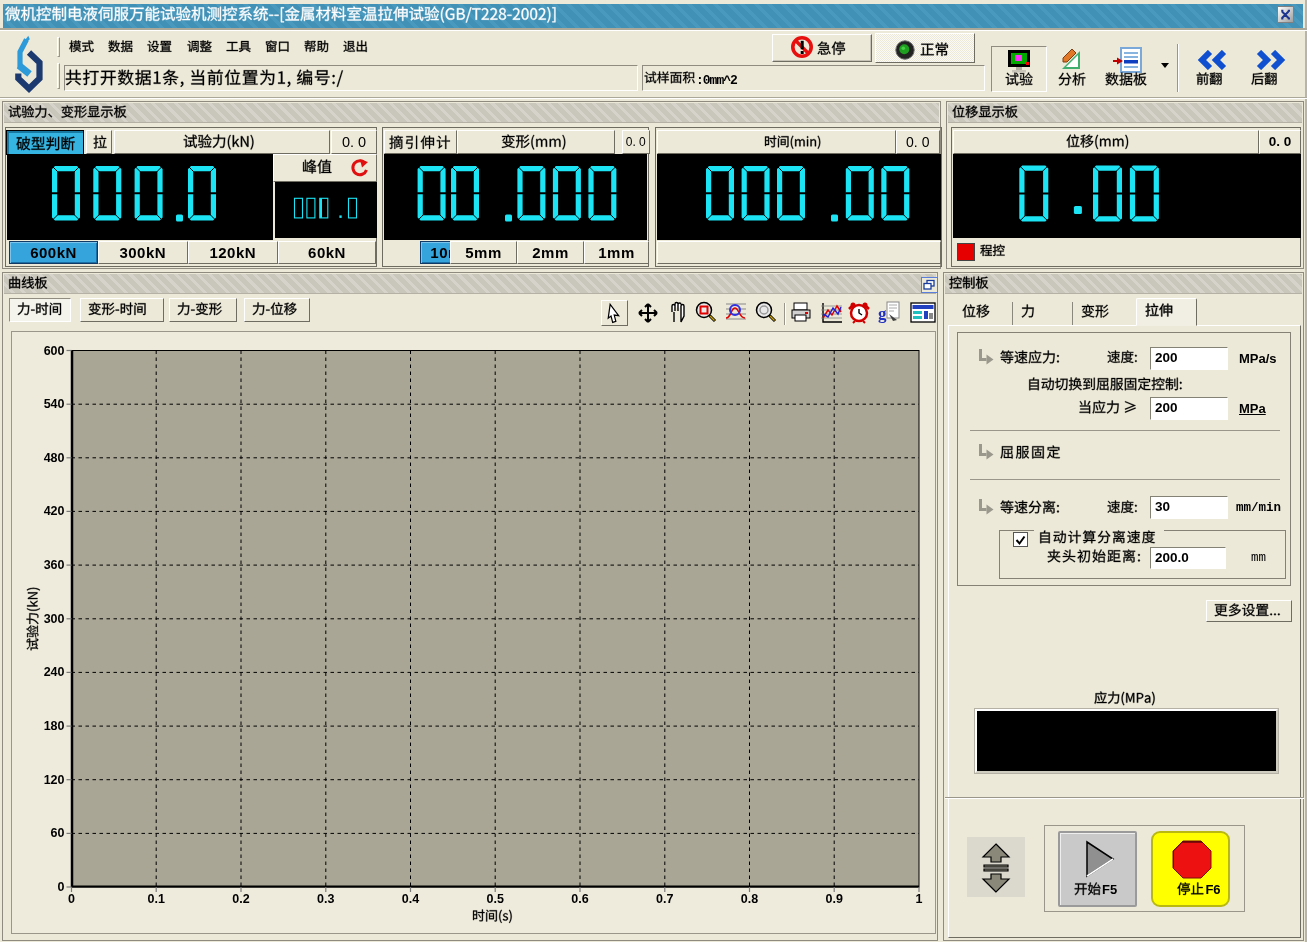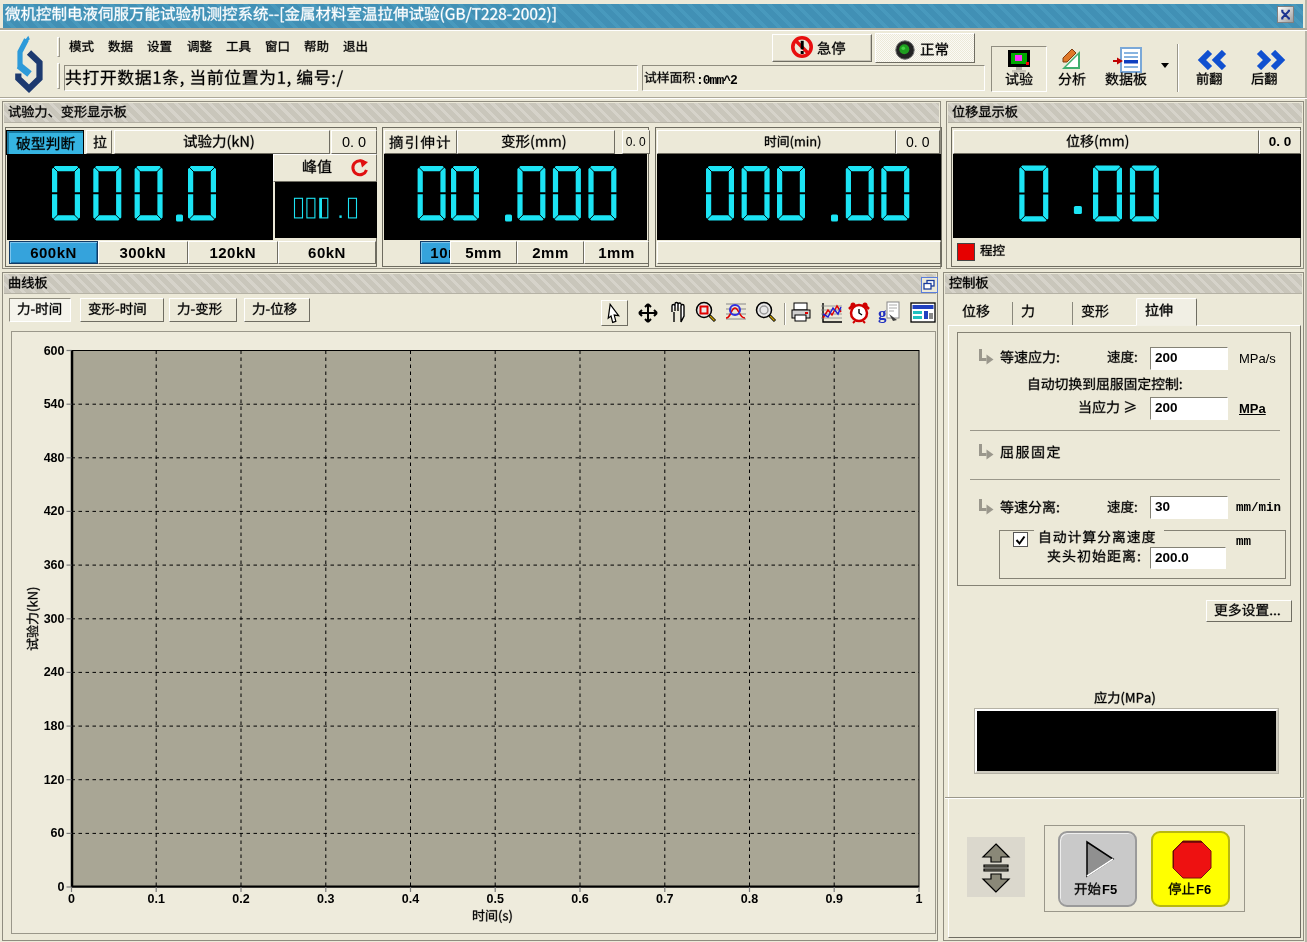--- a/index.html
+++ b/index.html
@@ -997,21 +997,21 @@
         </g>
       </svg></div>
     <div style="position:absolute;left:163px;top:77px;width:50px;height:18px;"><svg class="zh" style="width:32px;height:15px" width="32" height="15">
         <g transform="translate(0.00,11.88) scale(0.013500,-0.013500)" fill="#000" stroke="#000" stroke-width="22">
           <use href="#g_cid40302" x="0"></use>
           <use href="#g_cid16946" x="1000"></use>
           <use href="#g_cid00027" x="2000"></use>
         </g>
       </svg></div>
     <div style="position:absolute;left:206px;top:74px;width:78px;height:23px;background:#fff;border:1px solid;border-color:#848275 #fff #fff #848275;font-family:'Liberation Sans',sans-serif;font-size:13.5px;font-weight:bold;padding:2px 0 0 4px;">200</div>
-    <div style="position:absolute;left:295px;top:78px;width:60px;height:16px;font-family:'Liberation Sans',sans-serif;font-size:13px;font-weight:normal;">MPa/s</div>
+    <div style="position:absolute;left:295px;top:78px;width:60px;height:16px;font-family:'Liberation Sans',sans-serif;font-size:13px;font-weight:bold;">MPa/s</div>
     <div style="position:absolute;left:83px;top:104px;width:200px;height:17px;"><svg class="zh" style="width:157px;height:15px" width="157" height="15">
         <g transform="translate(0.00,12.14) scale(0.013800,-0.013800)" fill="#000" stroke="#000" stroke-width="22">
           <use href="#g_cid33285" x="0"></use>
           <use href="#g_cid11393" x="1000"></use>
           <use href="#g_cid11146" x="2000"></use>
           <use href="#g_cid19046" x="3000"></use>
           <use href="#g_cid11197" x="4000"></use>
           <use href="#g_cid15822" x="5000"></use>
           <use href="#g_cid20700" x="6000"></use>
           <use href="#g_cid13182" x="7000"></use>
@@ -1090,21 +1090,21 @@
           <use href="#g_cid14100" x="0"></use>
           <use href="#g_cid14093" x="1071"></use>
           <use href="#g_cid11172" x="2143"></use>
           <use href="#g_cid14415" x="3214"></use>
           <use href="#g_cid39236" x="4286"></use>
           <use href="#g_cid29066" x="5357"></use>
           <use href="#g_cid00027" x="6429"></use>
         </g>
       </svg></div>
     <div style="position:absolute;left:206px;top:274px;width:76px;height:22px;background:#fff;border:1px solid;border-color:#848275 #fff #fff #848275;font-family:'Liberation Sans',sans-serif;font-size:13.5px;font-weight:bold;padding:2px 0 0 4px;">200.0</div>
-    <div style="position:absolute;left:292px;top:262px;width:30px;height:16px;font-family:'Liberation Mono',monospace;font-size:12.5px;font-weight:bold;">mm</div>
+    <div style="position:absolute;left:292px;top:278px;width:30px;height:16px;font-family:'Liberation Mono',monospace;font-size:12.5px;font-weight:normal;text-align:right;">mm</div>
     <div style="position:absolute;left:262px;top:326.5px;width:86px;height:22px;border:1px solid;border-color:#fff #6f6d62 #6f6d62 #fff;background:#ece9d8;">
       <div style="position:absolute;left:7px;top:2px;width:80px;height:17px;"><svg class="zh" style="width:68px;height:15px" width="68" height="15">
           <g transform="translate(0.00,12.14) scale(0.013800,-0.013800)" fill="#000" stroke="#000" stroke-width="22">
             <use href="#g_cid20652" x="0"></use>
             <use href="#g_cid14050" x="1000"></use>
             <use href="#g_cid38459" x="2000"></use>
             <use href="#g_cid31948" x="3000"></use>
             <use href="#g_cid00015" x="4000"></use>
             <use href="#g_cid00015" x="4278"></use>
             <use href="#g_cid00015" x="4556"></use>
@@ -1126,30 +1126,30 @@
     <div style="position:absolute;left:1px;top:524px;width:359px;height:1px;background:#9a978a;"></div>
     <div style="position:absolute;left:1px;top:525px;width:359px;height:1px;background:#fff;"></div>
     <div style="position:absolute;left:23px;top:564px;width:58px;height:60px;background:#dbd8cd;"><svg width="58" height="60">
         <g stroke="#000" stroke-width="1.2" fill="#8a8878">
           <path d="M29 7 L42 20 H34 V25 H24 V20 H16 Z"></path>
           <path d="M17 28 H41 V30 H17 Z M17 32 H41 V34 H17 Z"></path>
           <path d="M29 55 L16 42 H24 V37 H34 V42 H42 Z"></path>
         </g>
       </svg></div>
     <div style="position:absolute;left:100px;top:552px;width:201px;height:87px;border:1px solid #9a978a;background:#ece9d8;"></div>
-    <div style="position:absolute;left:114px;top:558px;width:79px;height:76px;background:#c9c9c9;border:2px solid #9a9a9a;border-radius:9px;box-shadow:inset 1px 1px 0 #eee;"><svg width="75" height="52" style="margin-top:6px">
+    <div style="position:absolute;left:114px;top:558px;width:79px;height:76px;background:#c9c9c9;border:2px solid #9a9a9a;border-radius:2px;box-shadow:inset 1px 1px 0 #eee;"><svg width="75" height="52" style="margin-top:6px">
         <path d="M27 3 L53 20 L27 37 Z" fill="#909090" stroke="#000" stroke-width="1.5"></path>
         <path d="M27 37 L53 20" stroke="#fff" stroke-width="1.5"></path>
       </svg><div style="position:absolute;left:14px;top:49px;width:62px;height:17px;"><svg class="zh" style="width:28px;height:15px" width="28" height="15">
           <g transform="translate(0.00,11.88) scale(0.013500,-0.013500)" fill="#000" stroke="#000" stroke-width="26">
             <use href="#g_cid17135" x="0"></use>
             <use href="#g_cid14415" x="1000"></use>
           </g>
         </svg><span style="font-size:13px;font-weight:bold;vertical-align:top">F5</span></div></div>
-    <div style="position:absolute;left:207px;top:558px;width:79px;height:76px;background:#ffff00;border:2px solid #b8b810;border-radius:9px;"><svg width="75" height="52" style="margin-top:6px">
+    <div style="position:absolute;left:207px;top:558px;width:79px;height:76px;background:#ffff00;border:2px solid #b8b810;border-radius:9px;text-align:center;"><svg width="75" height="52" style="margin-top:6px">
         <path d="M30 2 H48 L58 12 V29 L48 39 H30 L20 29 V12 Z" fill="#ee1111" stroke="#7a1010" stroke-width="1"></path>
         <path d="M30 2 H48 L50 4 H29 L21 12 V29 L20 28 V12 Z" fill="#200000" opacity="0.5"></path>
       </svg><div style="position:absolute;left:15px;top:49px;width:62px;height:17px;"><svg class="zh" style="width:28px;height:15px" width="28" height="15">
           <g transform="translate(0.00,11.88) scale(0.013500,-0.013500)" fill="#000" stroke="#000" stroke-width="26">
             <use href="#g_cid10406" x="0"></use>
             <use href="#g_cid22619" x="1000"></use>
           </g>
         </svg><span style="font-size:13px;font-weight:bold;vertical-align:top">F6</span></div></div>
   </div>
 </body></html>

